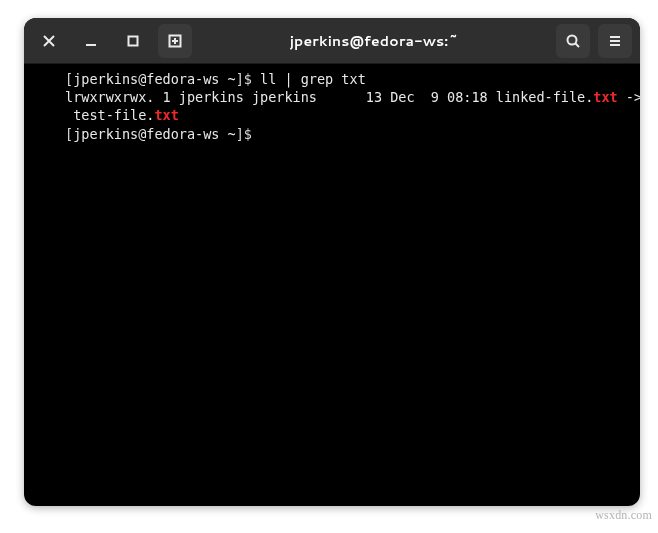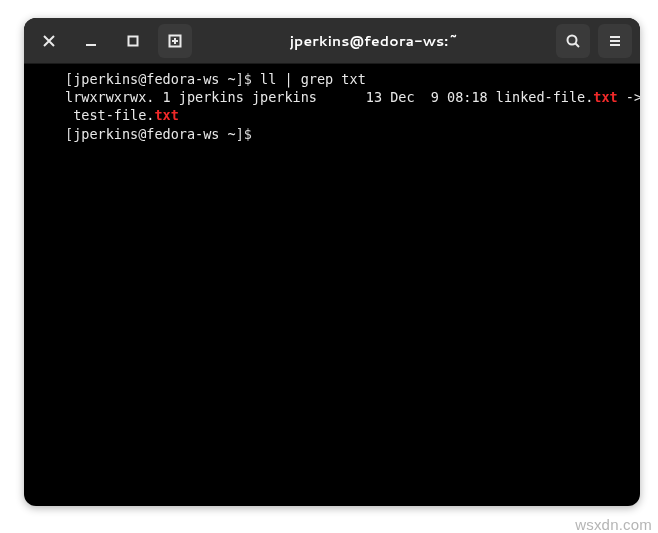--- a/index.html
+++ b/index.html
@@ -79,24 +79,24 @@
       color: #e8e8e8;
       white-space: pre;
       font-family: "DejaVu Sans Mono", "Liberation Mono", Consolas, monospace;
       height: calc(100% - 46px);
       overflow: hidden;
     }
     .prompt-bracket { color: #d8d8d8; }
     .hl { color: #ef2929; font-weight: 700; }
     .watermark {
       position: absolute;
-      bottom: 0;
+      bottom: 10px;
       right: 6px;
-      font-family: Liberation Sans, sans-serif;
-      font-size: 15px;
+      font-family: Liberation Serif, serif;
+      font-size: 12px;
       color: #b5b5b5;
       letter-spacing: 0.2px;
     }
     .line { display: block; margin-left: 33px; }
   </style>
 </head>
 <body>
 
 <div class="window">
   <div class="titlebar">

